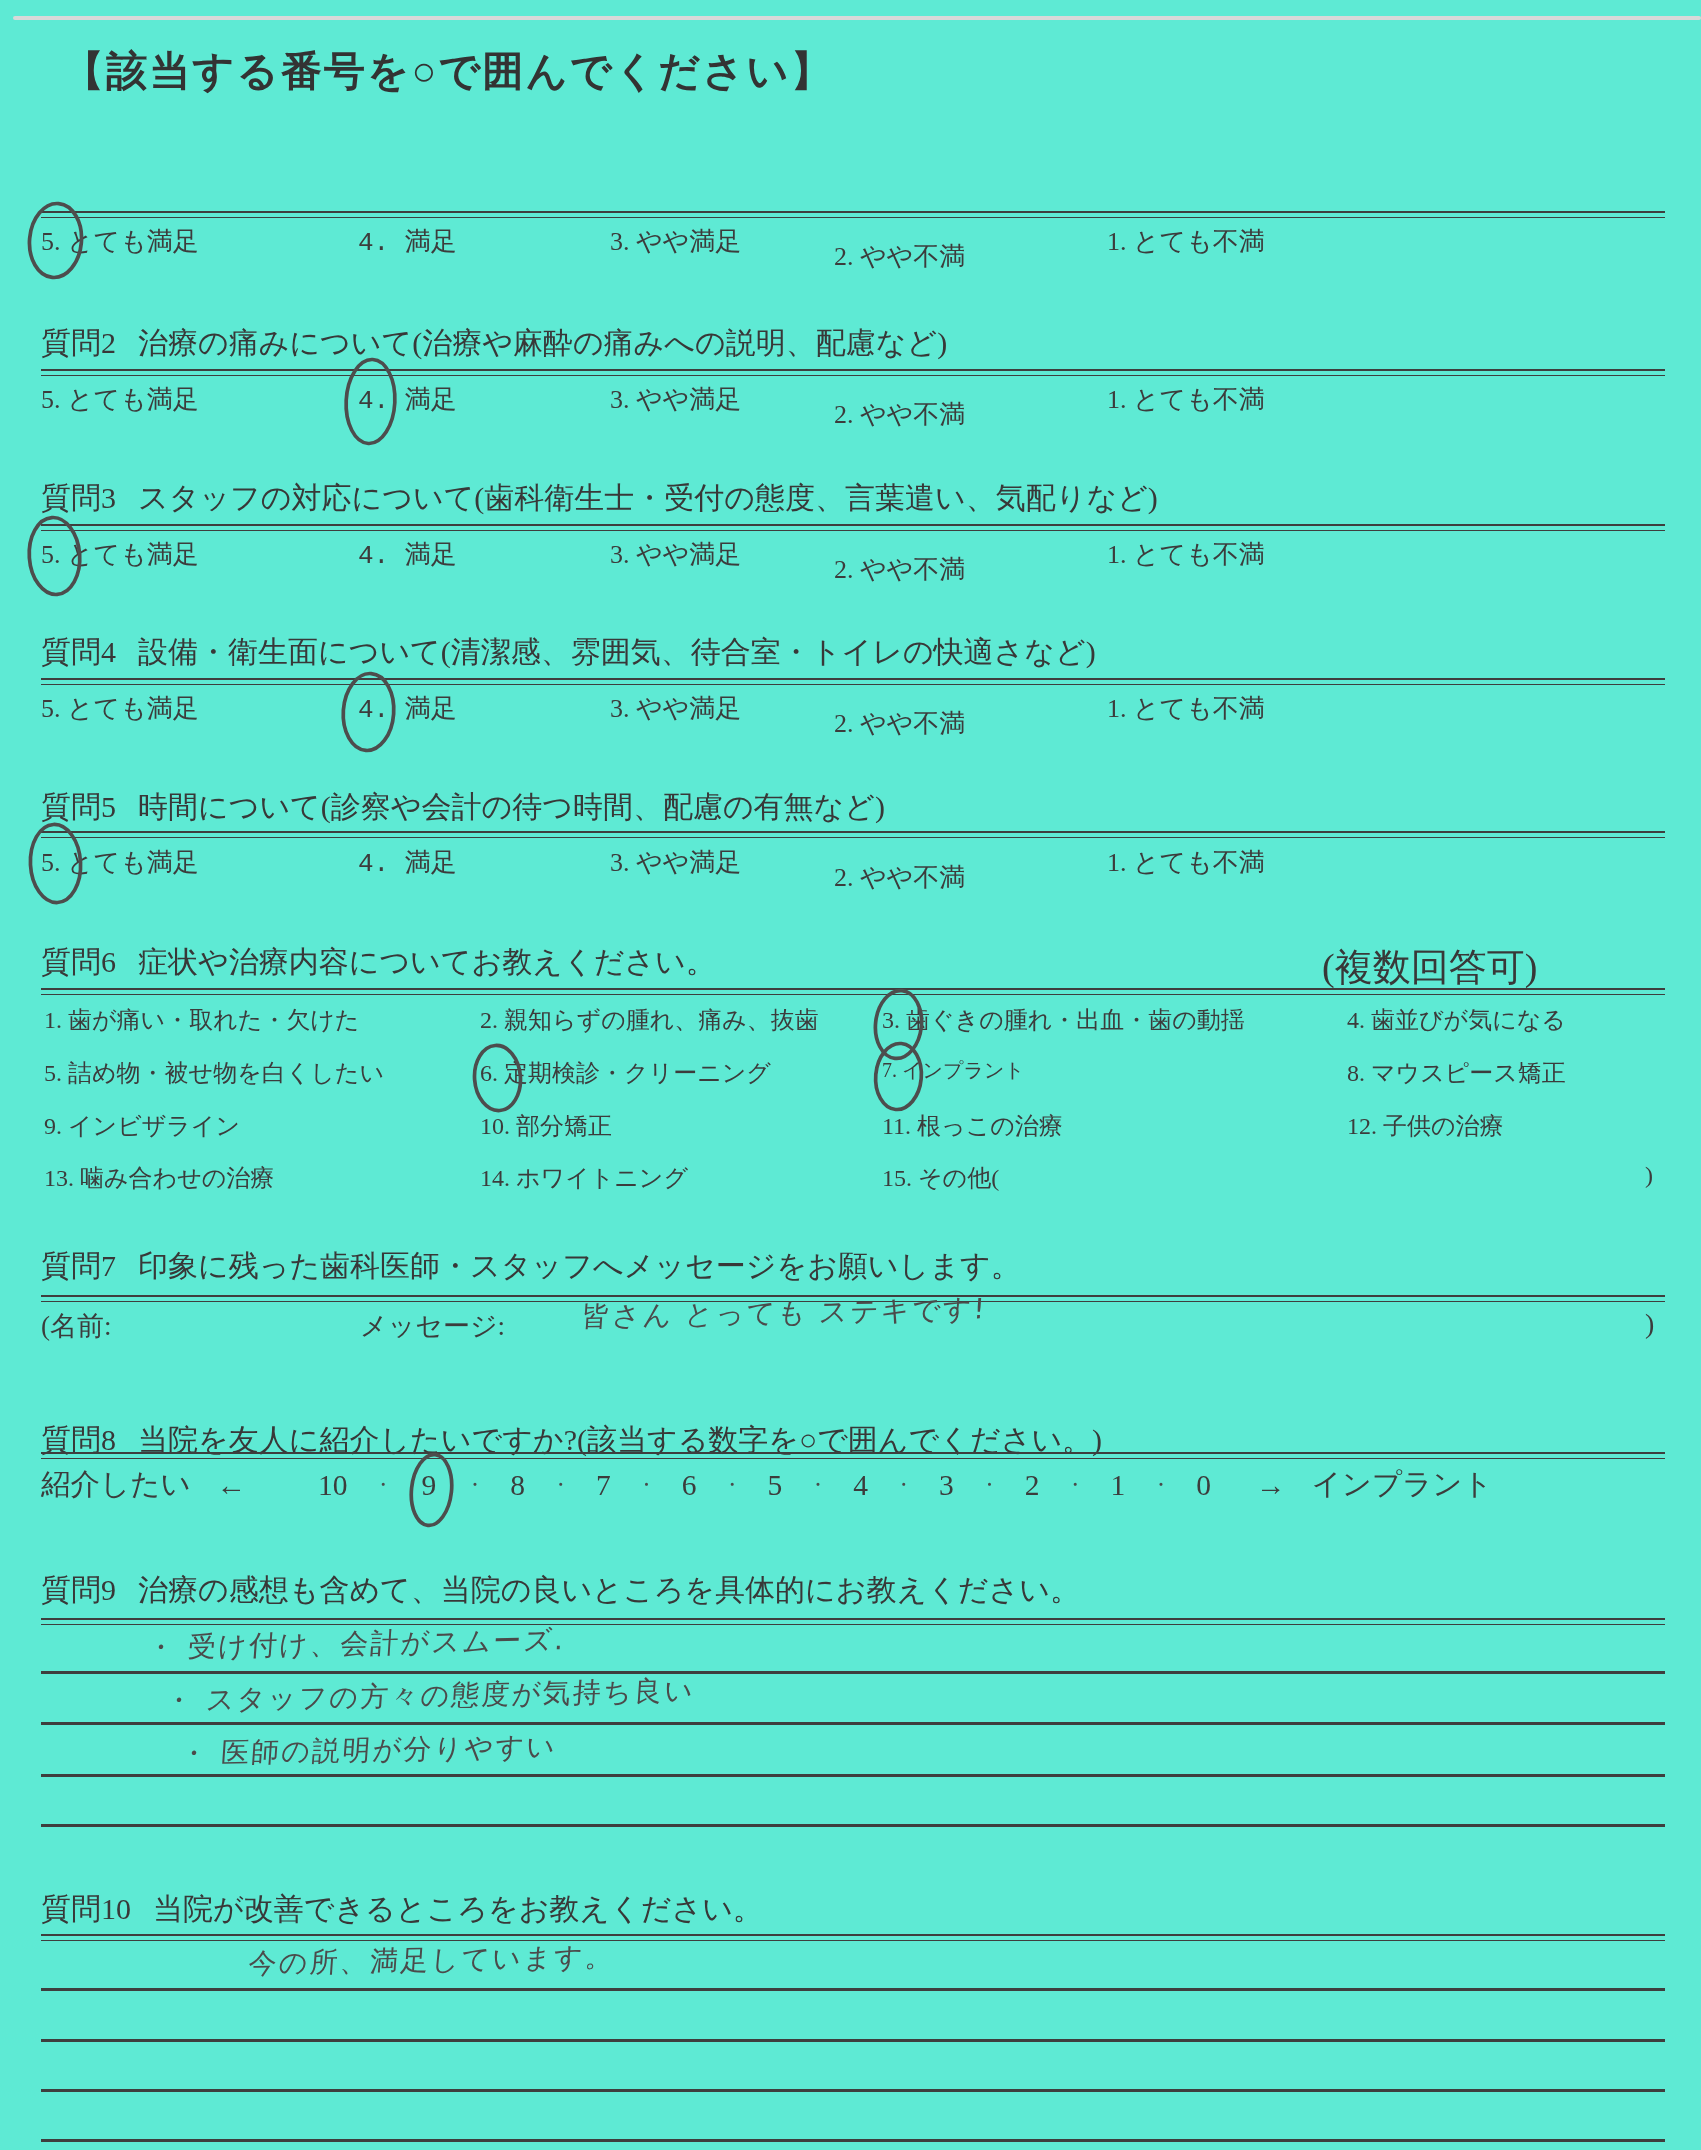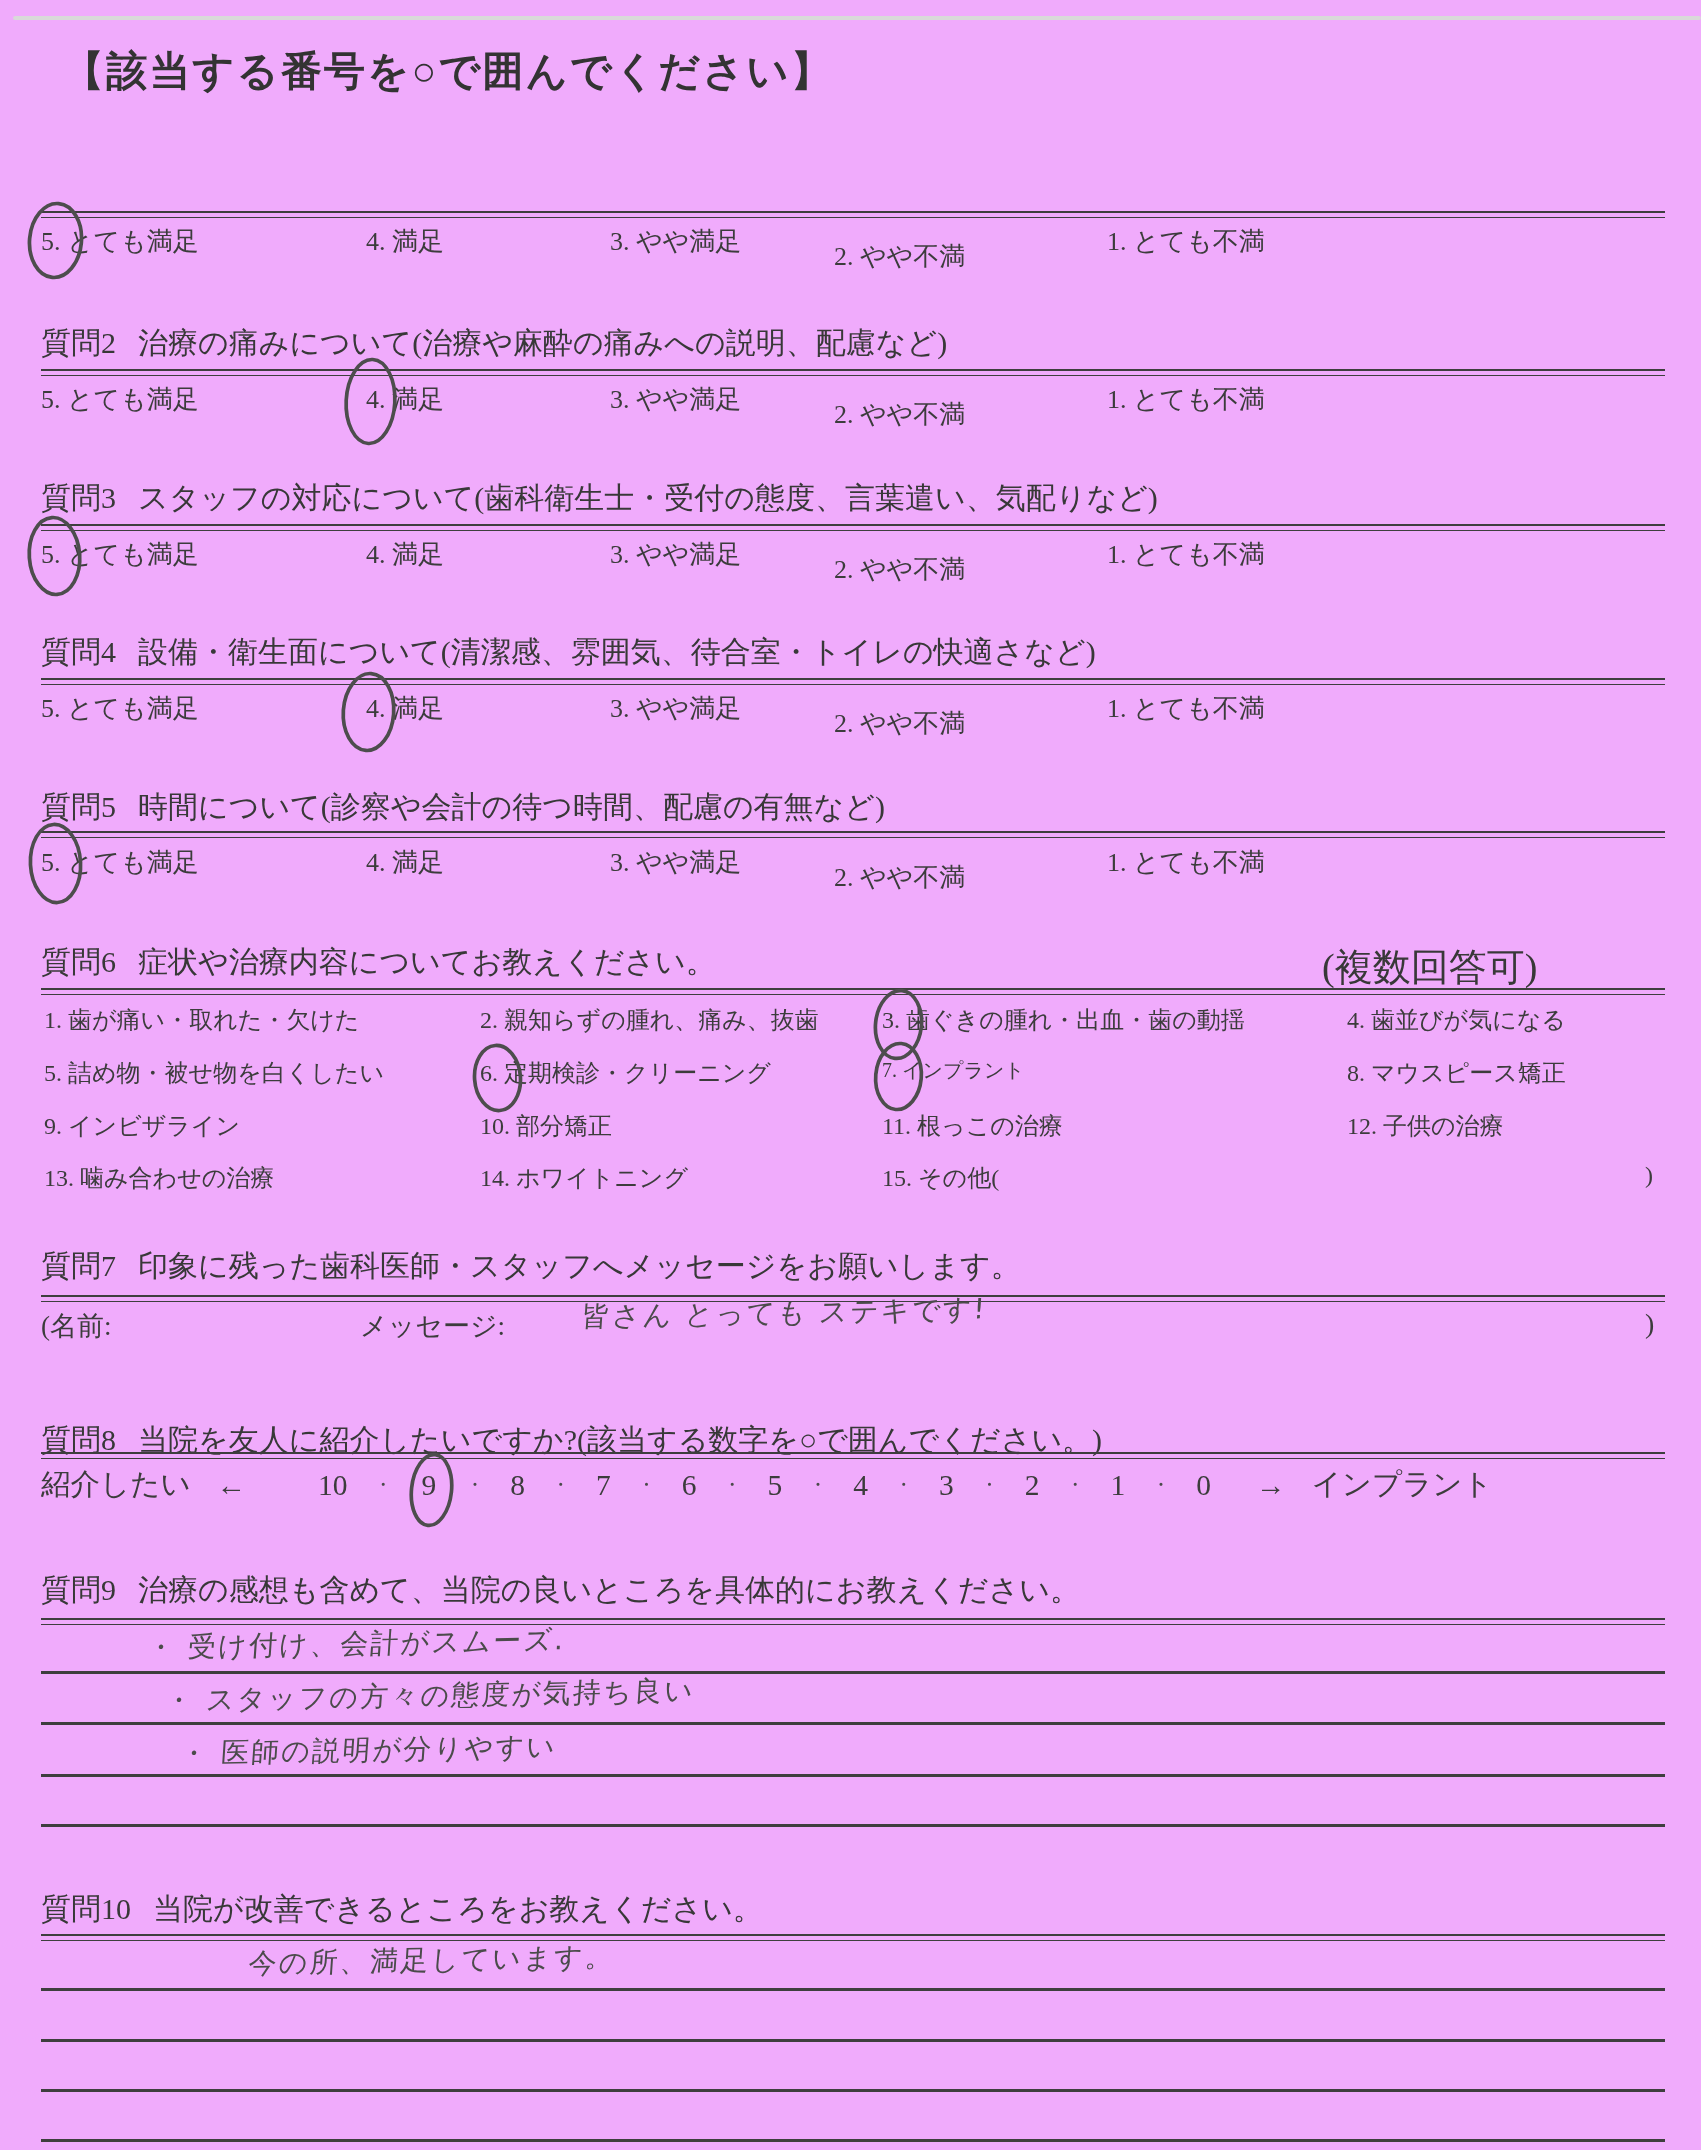--- a/index.html
+++ b/index.html
@@ -1,32 +1,32 @@
 <!DOCTYPE html>
 <html style="font-size:11.8px"><head>
 <meta charset="utf-8">
 <style>
   html,body{margin:0;padding:0;background:#e9e9e9;}
   #page{
     position:relative;
     width:1701px;height:2151px;
-    background:#f0abfc;
+    background:#5eead4;
     overflow:hidden;
     font-family:"Liberation Serif","DejaVu Serif",serif;
     color:#3a3a3a;
   }
   .scanline{position:absolute;left:13.3px;right:0;top:15.5px;height:4.4px;background:#d9d9d9;border-radius:2.2px;}
   .title{position:absolute;left:63px;top:44px;font-size:41px;font-weight:600;letter-spacing:2.2px;color:#333;}
   .qhead{position:absolute;left:41px;font-size:30px;font-weight:500;white-space:nowrap;color:#383838;}
   .qhead .qno{margin-right:22px;}
   .rule{position:absolute;left:41px;width:1624px;border-top:3px solid #3e3e3e;}
   .rule.dbl{height:4.4px;border-top:2.2px solid #3e3e3e;border-bottom:1.5px solid #3e3e3e;}
   .row{position:absolute;left:0;width:1701px;height:44px;}
   .opt{position:absolute;font-size:26px;white-space:nowrap;color:#3c3c3c;}
-  .o1{left:41px;} .o2{left:366px;} .o3{left:565px;margin-left:45px;} .o4{left:834px;margin-top:15px;} .o5{left:1107px;}
+  .o1{left:41px;} .o2{left:358px;font-family:Liberation Mono, monospace;} .o3{left:565px;margin-left:45px;} .o4{left:834px;margin-top:15px;} .o5{left:1107px;}
   .c1{left:44px;} .c2{left:480px;} .c3{left:882px;} .c4{left:1347px;}
   .q6note{position:absolute;left:1322px;font-size:38px;color:#383838;}
   .hand-circle{position:absolute;pointer-events:none;}
   .hand-circle ellipse{fill:none;stroke:#4d4d4d;stroke-width:5px;}
   .hw{
     position:absolute;font-family:"DejaVu Sans",sans-serif;
     font-size:28px;color:#4b4b4b;letter-spacing:2.2px;white-space:nowrap;
     transform:rotate(-1.1deg) skewX(-5deg);transform-origin:left top;
   }
   .paren{position:absolute;font-size:28px;color:#3c3c3c;}

